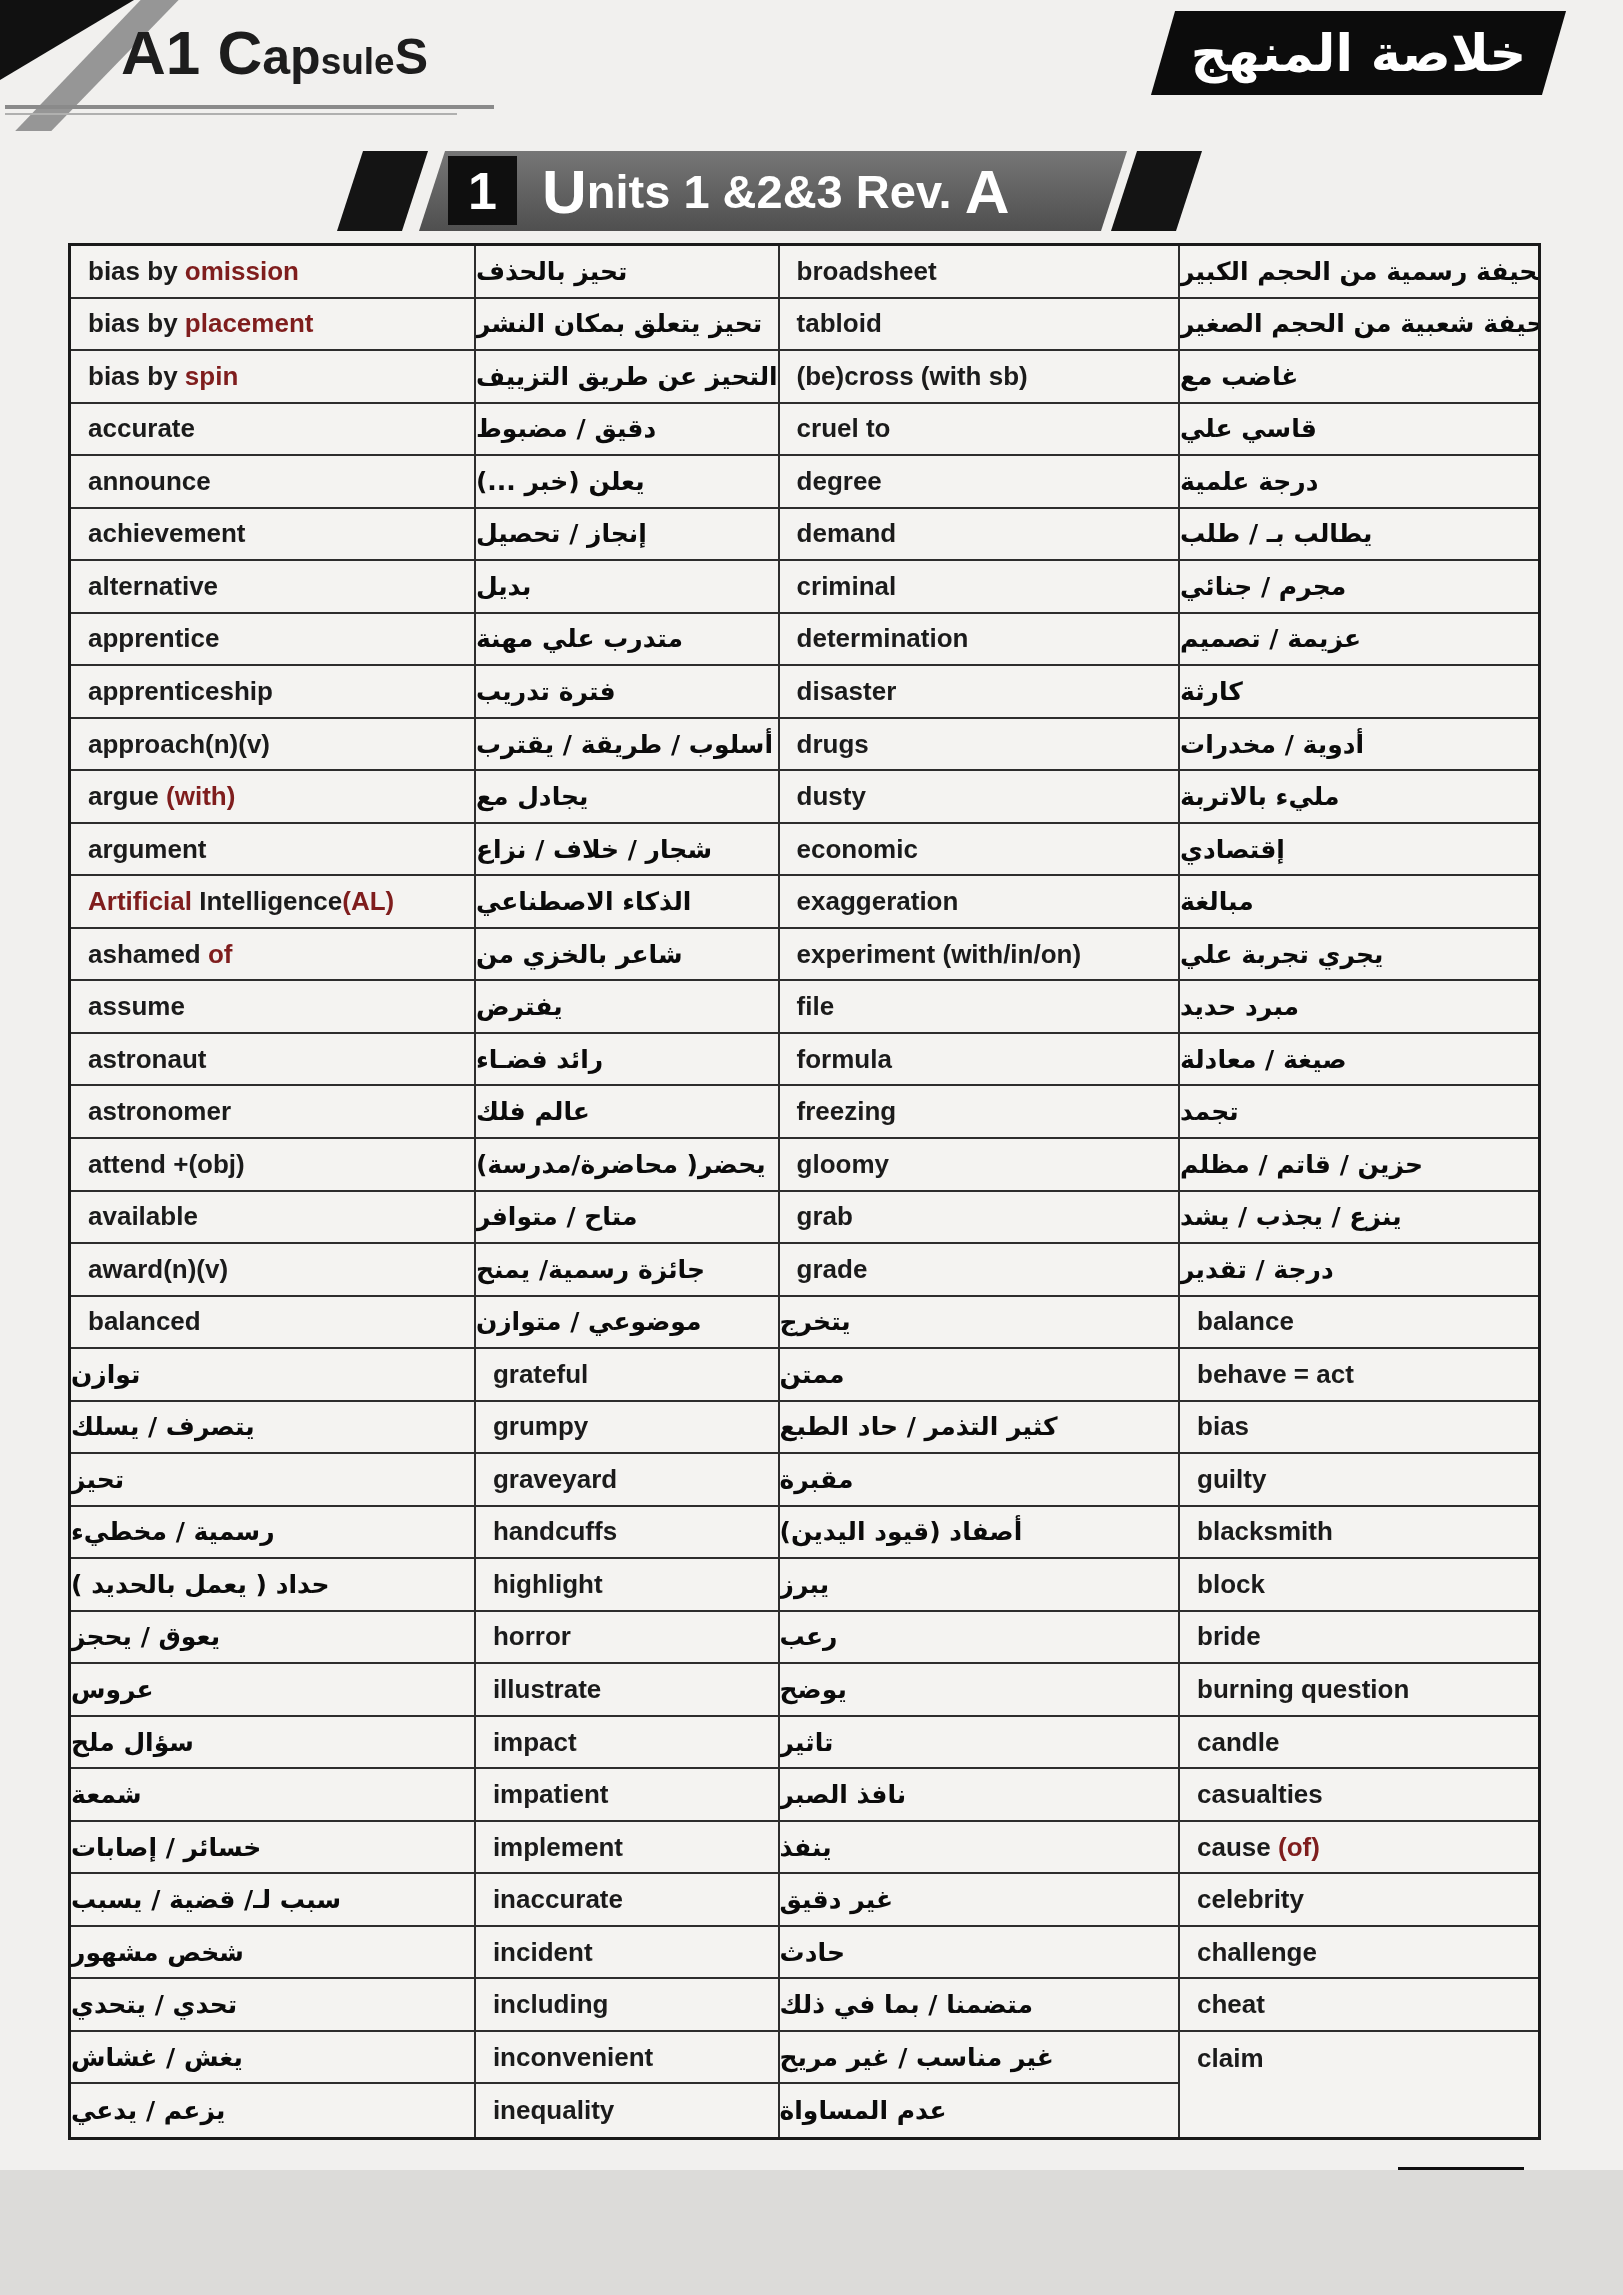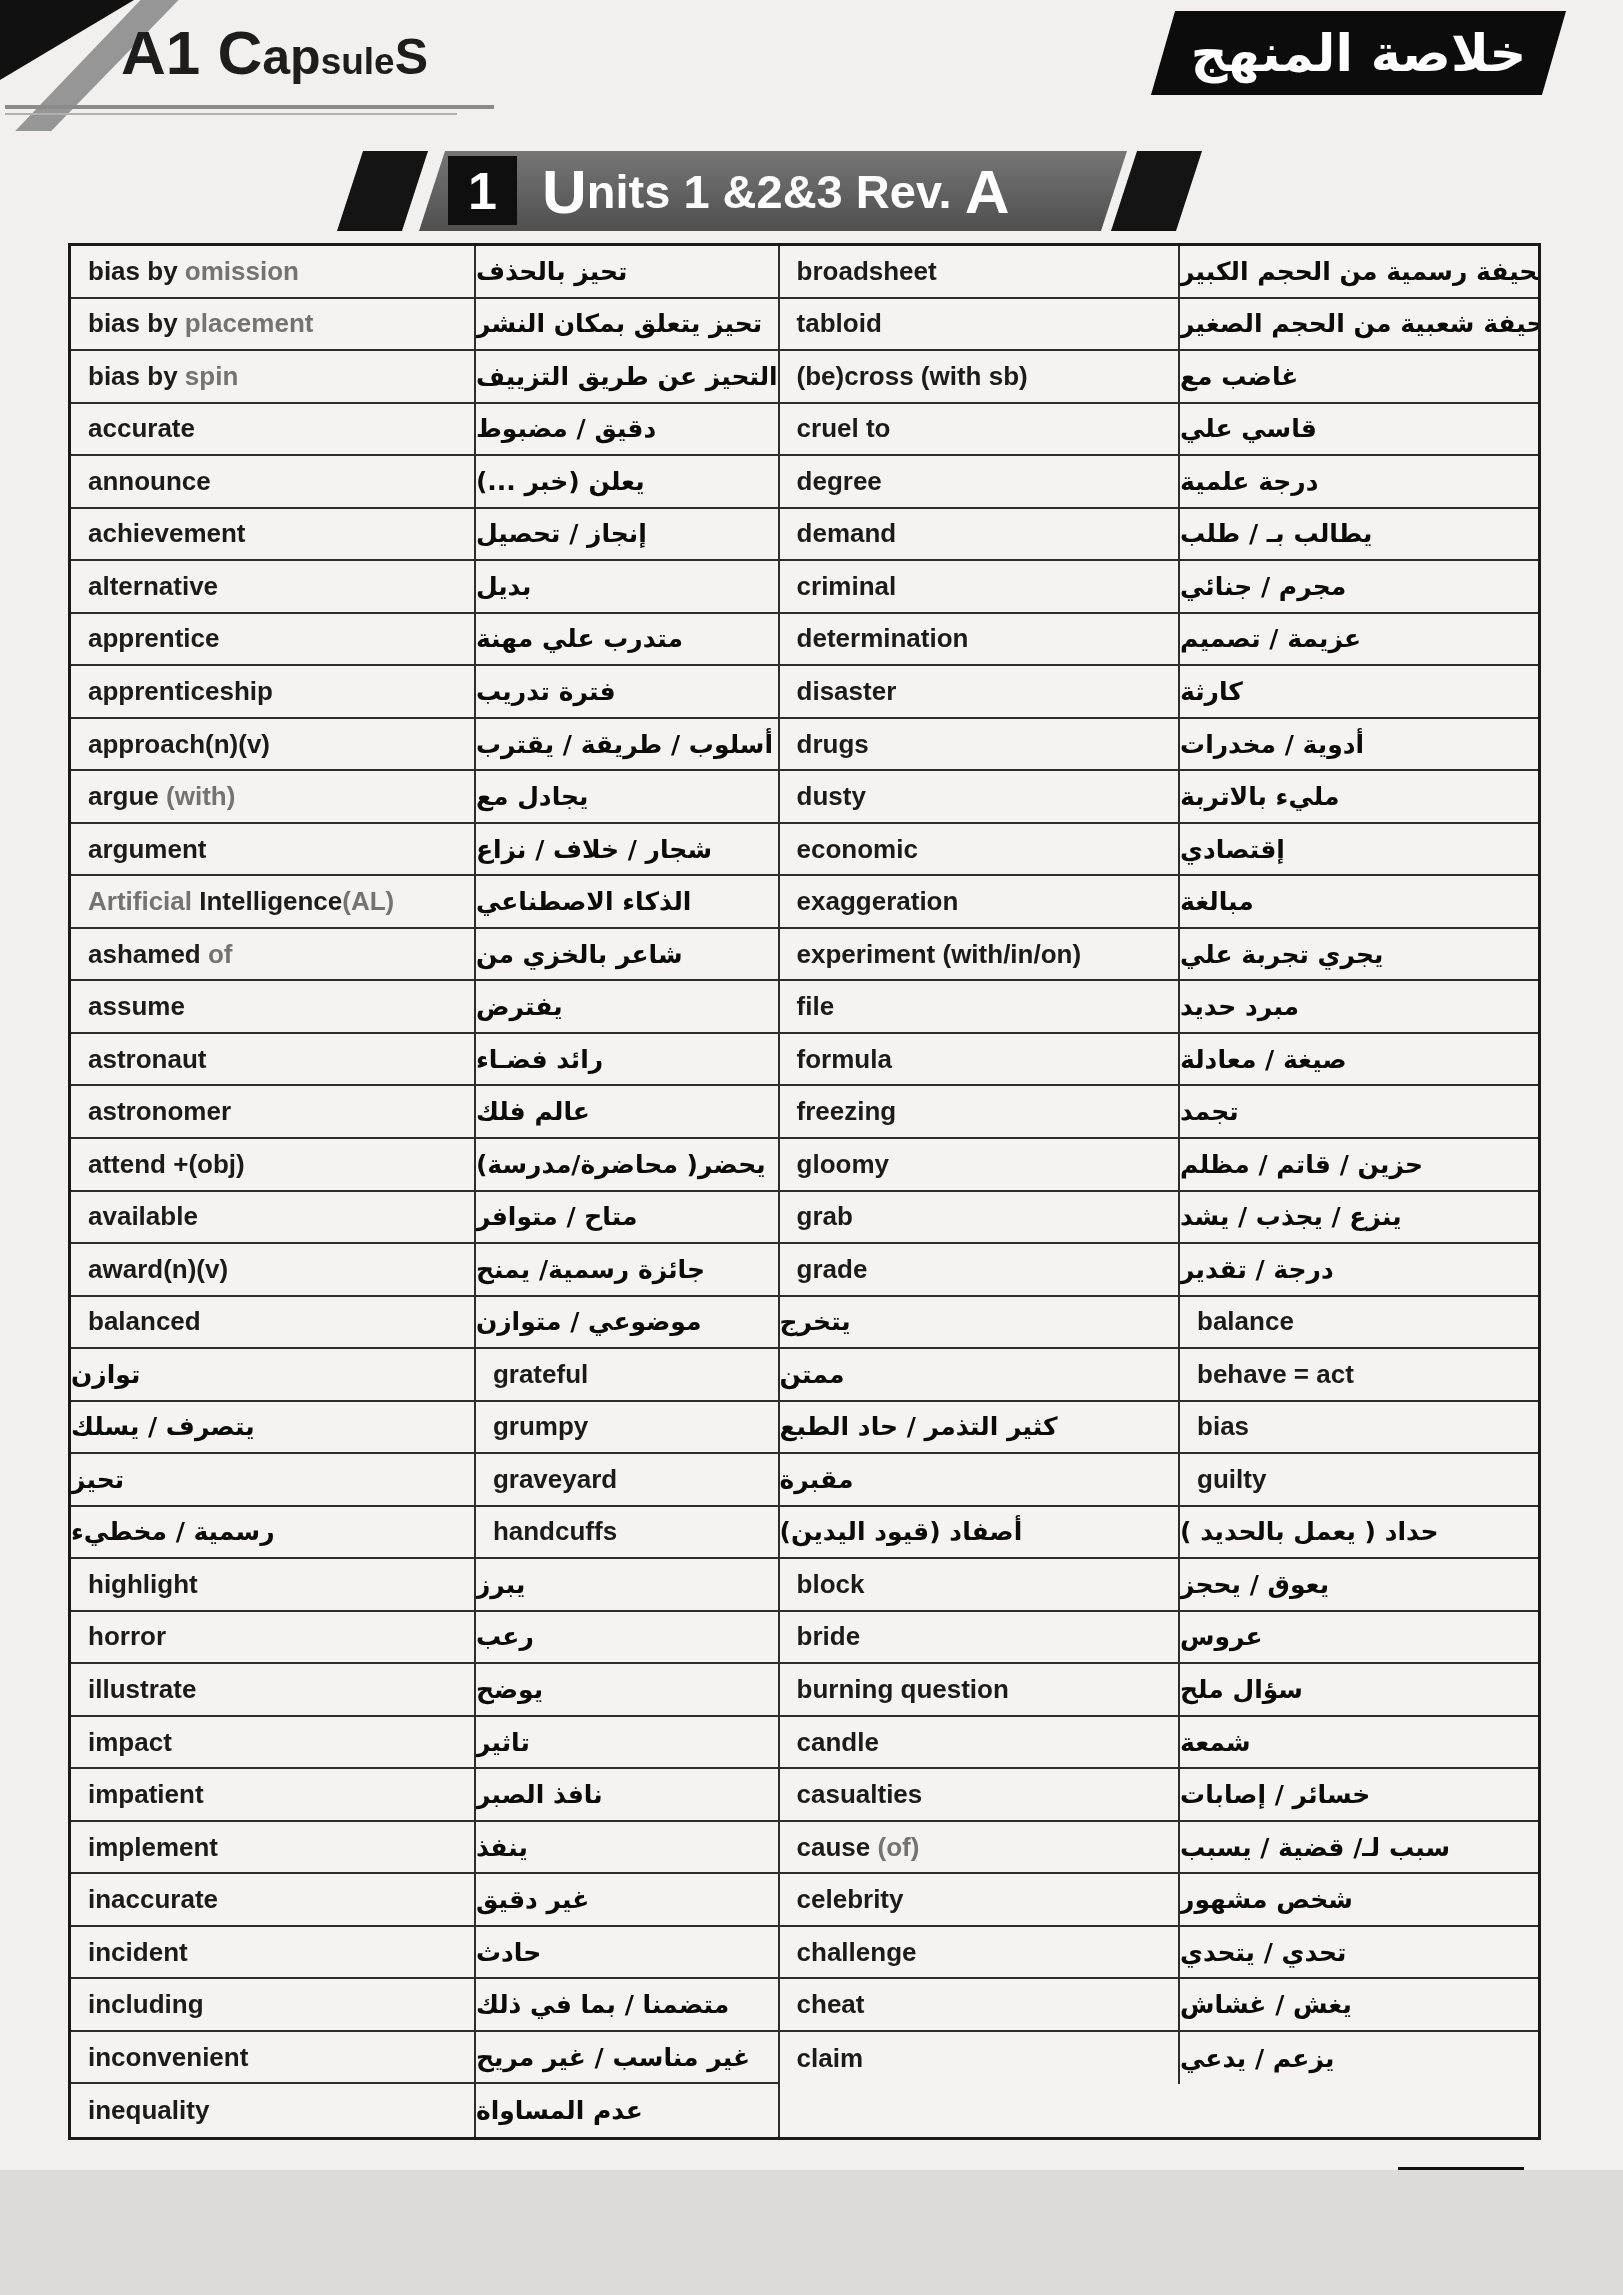--- a/index.html
+++ b/index.html
@@ -40,21 +40,21 @@
   
   .vocab-table{position:absolute;left:68px;top:243px;width:1473px;height:1897px;
                border:3.3px solid #1a1a1a;background:#f4f3f1;box-sizing:border-box;
                display:grid;grid-template-columns:27.6% 20.7% 27.3% 24.4%;
                grid-template-rows:repeat(36,1fr);}
   .cell{border-right:2px solid #2d2d2d;border-bottom:2px solid #2d2d2d;
         display:flex;align-items:center;overflow:hidden;box-sizing:border-box;}
   .cell:nth-child(4n){border-right:none;}
   .cell:nth-last-child(-n+4){border-bottom:none;align-items:center;}
   .cell.en{padding-left:17px;font-weight:bold;font-size:26px;color:#1b1b1b;white-space:pre;}
-  .cell.en .seg-gray{color:#737373;}
+  .cell.en .seg-gray{color:#7f1d1d;}
   .cell.ar{justify-content:flex-end;padding-right:13px;direction:rtl;font-weight:bold;font-size:25px;
            color:#0b0b0b;font-family:"DejaVu Sans",sans-serif;white-space:nowrap;}
 
   
   .footer-bar{position:absolute;left:227px;top:2180px;width:1171px;height:10.5px;background:#9b9b9b;}
   .footer-square{position:absolute;left:1398px;top:2167px;width:126px;height:92px;background:#0e0e0e;}
   .bottom-band{position:absolute;left:0;top:2273px;width:1623px;height:22px;background:#c2c1bf;}
   .corner-br-svg{position:absolute;left:1505px;top:2216px;}
   .oval-shadow{position:absolute;left:29px;top:2209px;width:175px;height:65px;border-radius:50%;background:#a0a09e;}
   .page-oval{position:absolute;left:48px;top:2196px;width:165px;height:64px;border-radius:50%;
@@ -178,20 +178,21 @@
       <div class="cell en"><span class="seg-dark">grumpy</span></div>
       <div class="cell ar">كثير التذمر / حاد الطبع</div>
       <div class="cell en"><span class="seg-dark">bias</span></div>
       <div class="cell ar">تحيز</div>
       <div class="cell en"><span class="seg-dark">graveyard</span></div>
       <div class="cell ar">مقبرة</div>
       <div class="cell en"><span class="seg-dark">guilty</span></div>
       <div class="cell ar">رسمية / مخطيء</div>
       <div class="cell en"><span class="seg-dark">handcuffs</span></div>
       <div class="cell ar">أصفاد (قيود اليدين)</div>
+      <div class="cell en"><span class="seg-dark">blacksmith</span></div>
       <div class="cell ar">حداد ( يعمل بالحديد )</div>
       <div class="cell en"><span class="seg-dark">highlight</span></div>
       <div class="cell ar">يبرز</div>
       <div class="cell en"><span class="seg-dark">block</span></div>
       <div class="cell ar">يعوق / يحجز</div>
       <div class="cell en"><span class="seg-dark">horror</span></div>
       <div class="cell ar">رعب</div>
       <div class="cell en"><span class="seg-dark">bride</span></div>
       <div class="cell ar">عروس</div>
       <div class="cell en"><span class="seg-dark">illustrate</span></div>

